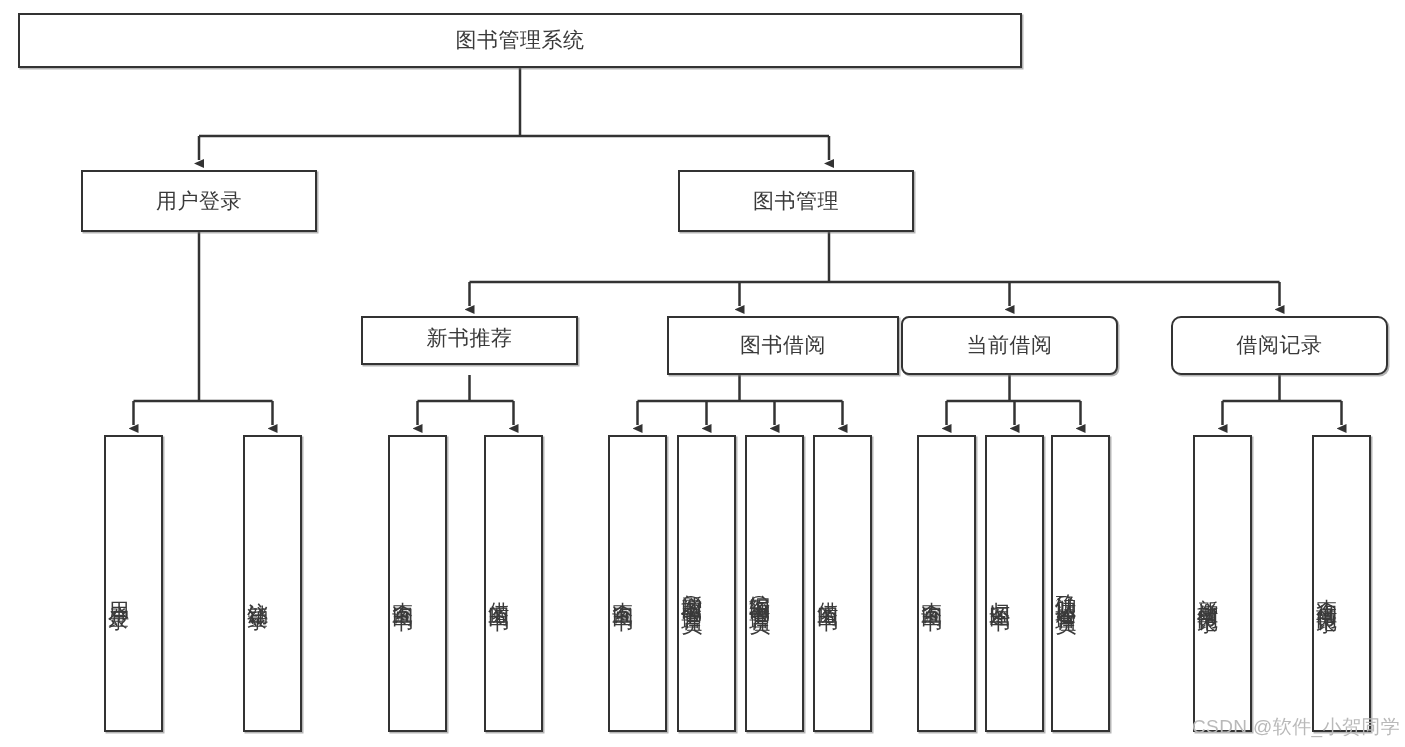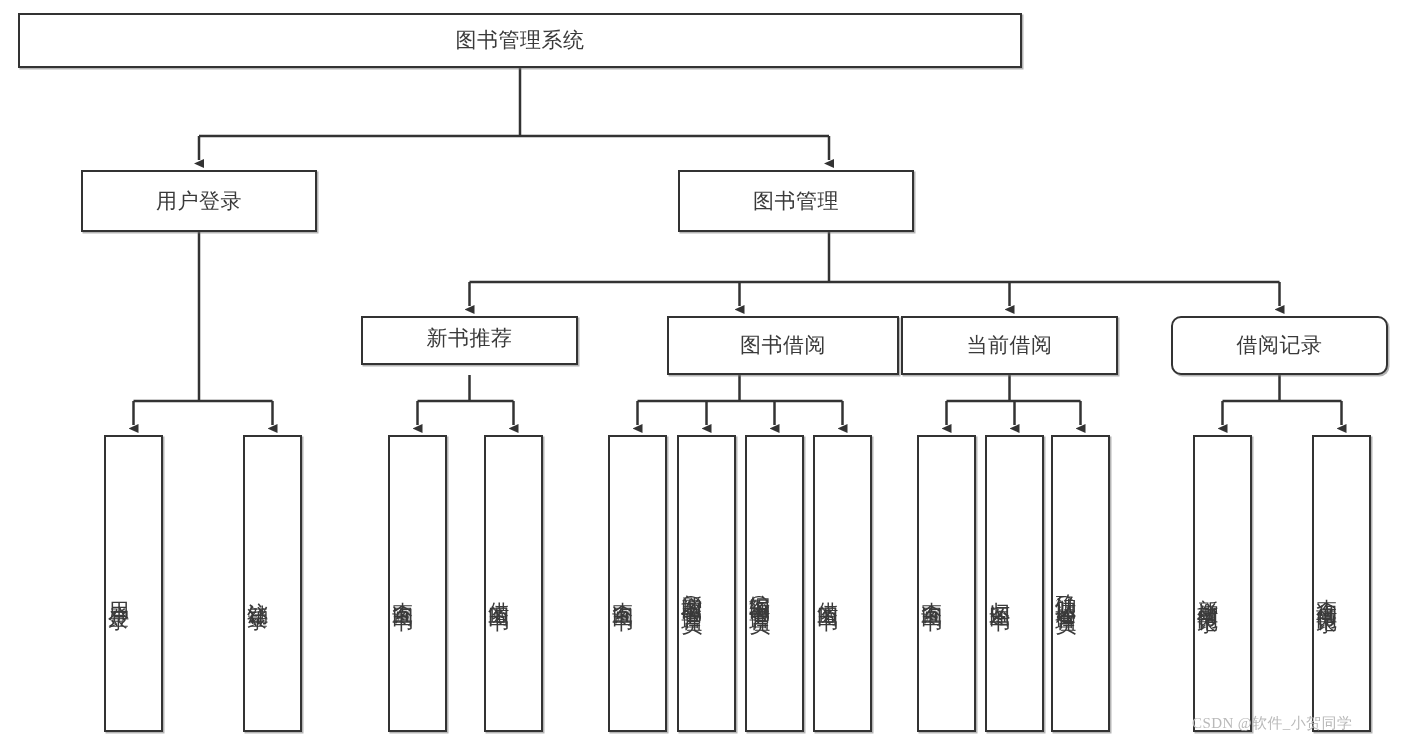--- a/index.html
+++ b/index.html
@@ -56,25 +56,25 @@
   }
   .node.vert .node-label {
     font-size: 21px;
     writing-mode: vertical-rl;
     text-orientation: upright;
     letter-spacing: 3px;
     white-space: nowrap;
   }
   .watermark {
     position: absolute;
-    font-size: 15px;
+    font-size: 19px;
     color: #b9b9b9;
     white-space: nowrap;
     letter-spacing: 0.4px;
-    font-family: Liberation Serif, serif;
+    font-family: Liberation Sans, sans-serif;
   }
 </style>
 </head>
 <body>
 
 <div id="canvas">
   <svg class="wires" viewBox="0 0 1405 747" xmlns="http://www.w3.org/2000/svg">
     <defs>
       <marker id="arrowhead" markerWidth="9" markerHeight="10" refX="1" refY="5" orient="auto" markerUnits="userSpaceOnUse">
         <polygon points="0,0 9,0 4.5,10" fill="#333333"></polygon>
@@ -125,21 +125,21 @@
       </div>
       <div class="node horiz" style="left: 678px; top: 170px; width: 236px; height: 62px;">
         <span class="node-label">图书管理</span>
       </div>
       <div class="node horiz" style="left: 361px; top: 316px; width: 217px; height: 49px; font-family: Liberation Mono, monospace;">
         <span class="node-label">新书推荐</span>
       </div>
       <div class="node horiz" style="left: 631px; top: 316px; width: 232px; height: 59px; margin-left: 36px;">
         <span class="node-label">图书借阅</span>
       </div>
-      <div class="node horiz" style="left: 901px; top: 316px; width: 217px; height: 59px;">
+      <div class="node horiz" style="left: 901px; top: 316px; width: 217px; height: 59px; border-radius: 8px;">
         <span class="node-label">当前借阅</span>
       </div>
       <div class="node horiz" style="left: 1171px; top: 316px; width: 217px; height: 59px; border-radius: 10px;">
         <span class="node-label">借阅记录</span>
       </div>
       <div class="node vert" style="left: 104px; top: 435px; width: 59px; height: 297px;">
         <span class="node-label">用户登录</span>
       </div>
       <div class="node vert" style="left: 243px; top: 435px; width: 59px; height: 297px;">
         <span class="node-label">注销登录</span>

